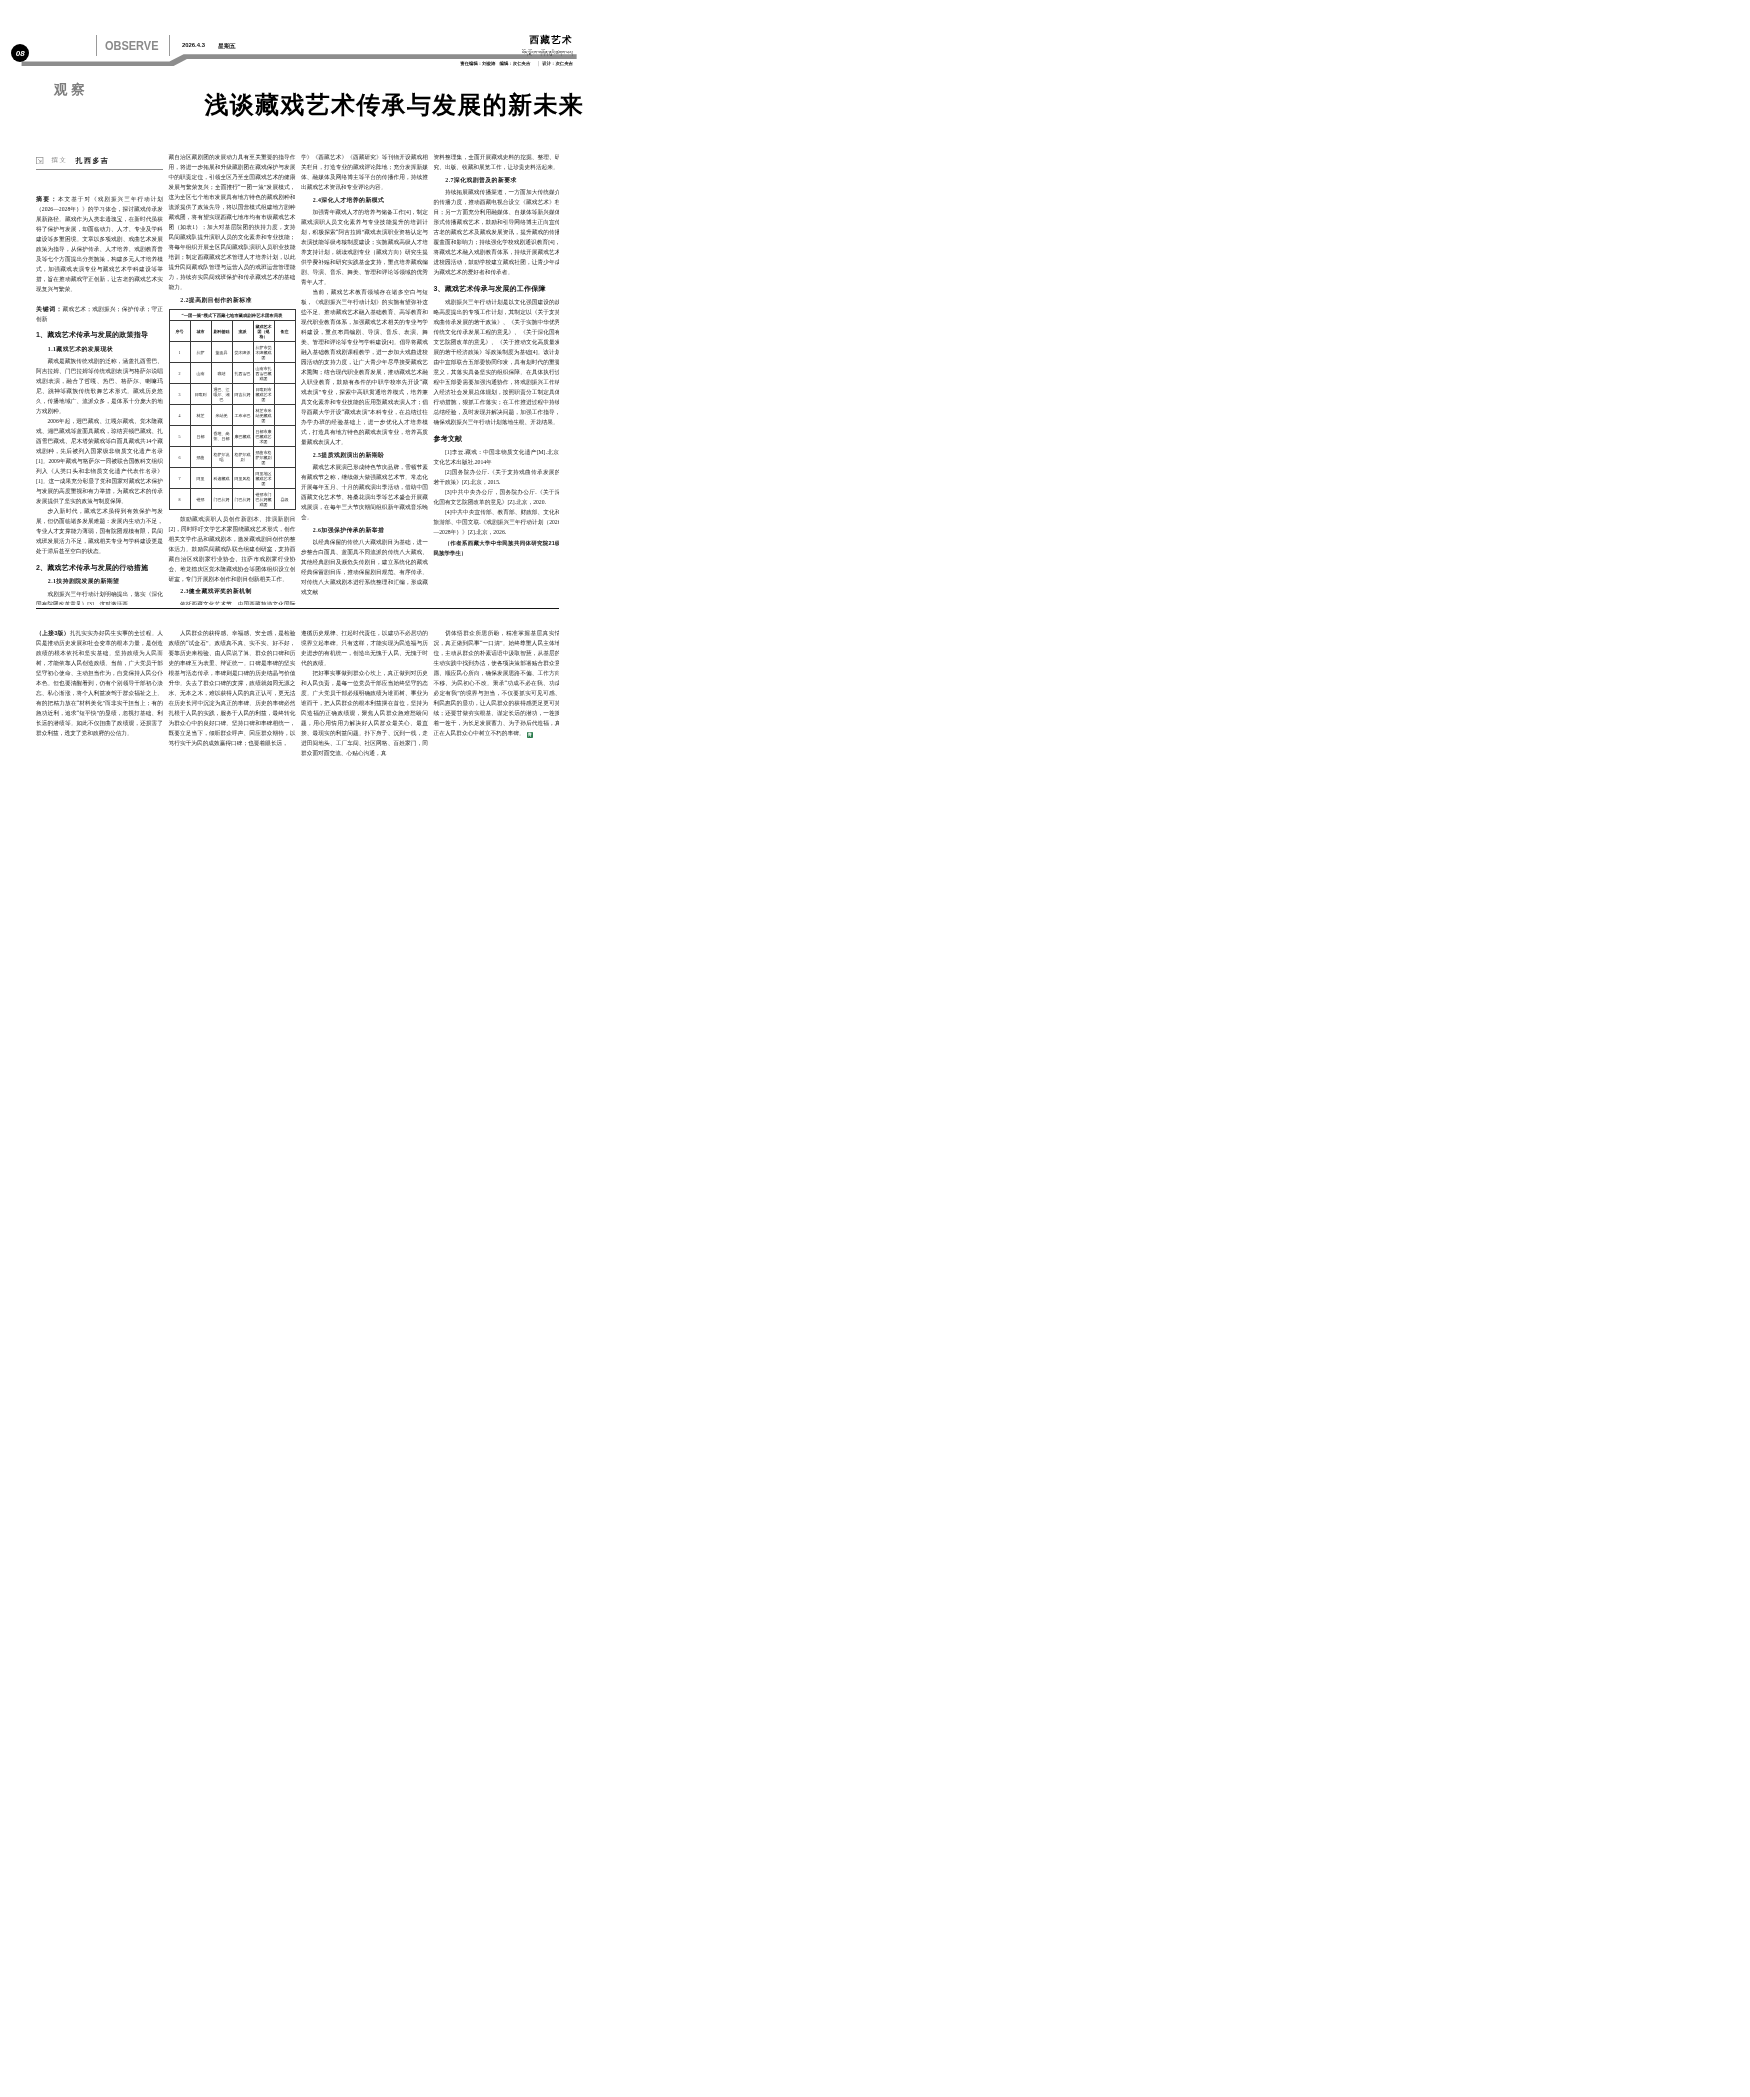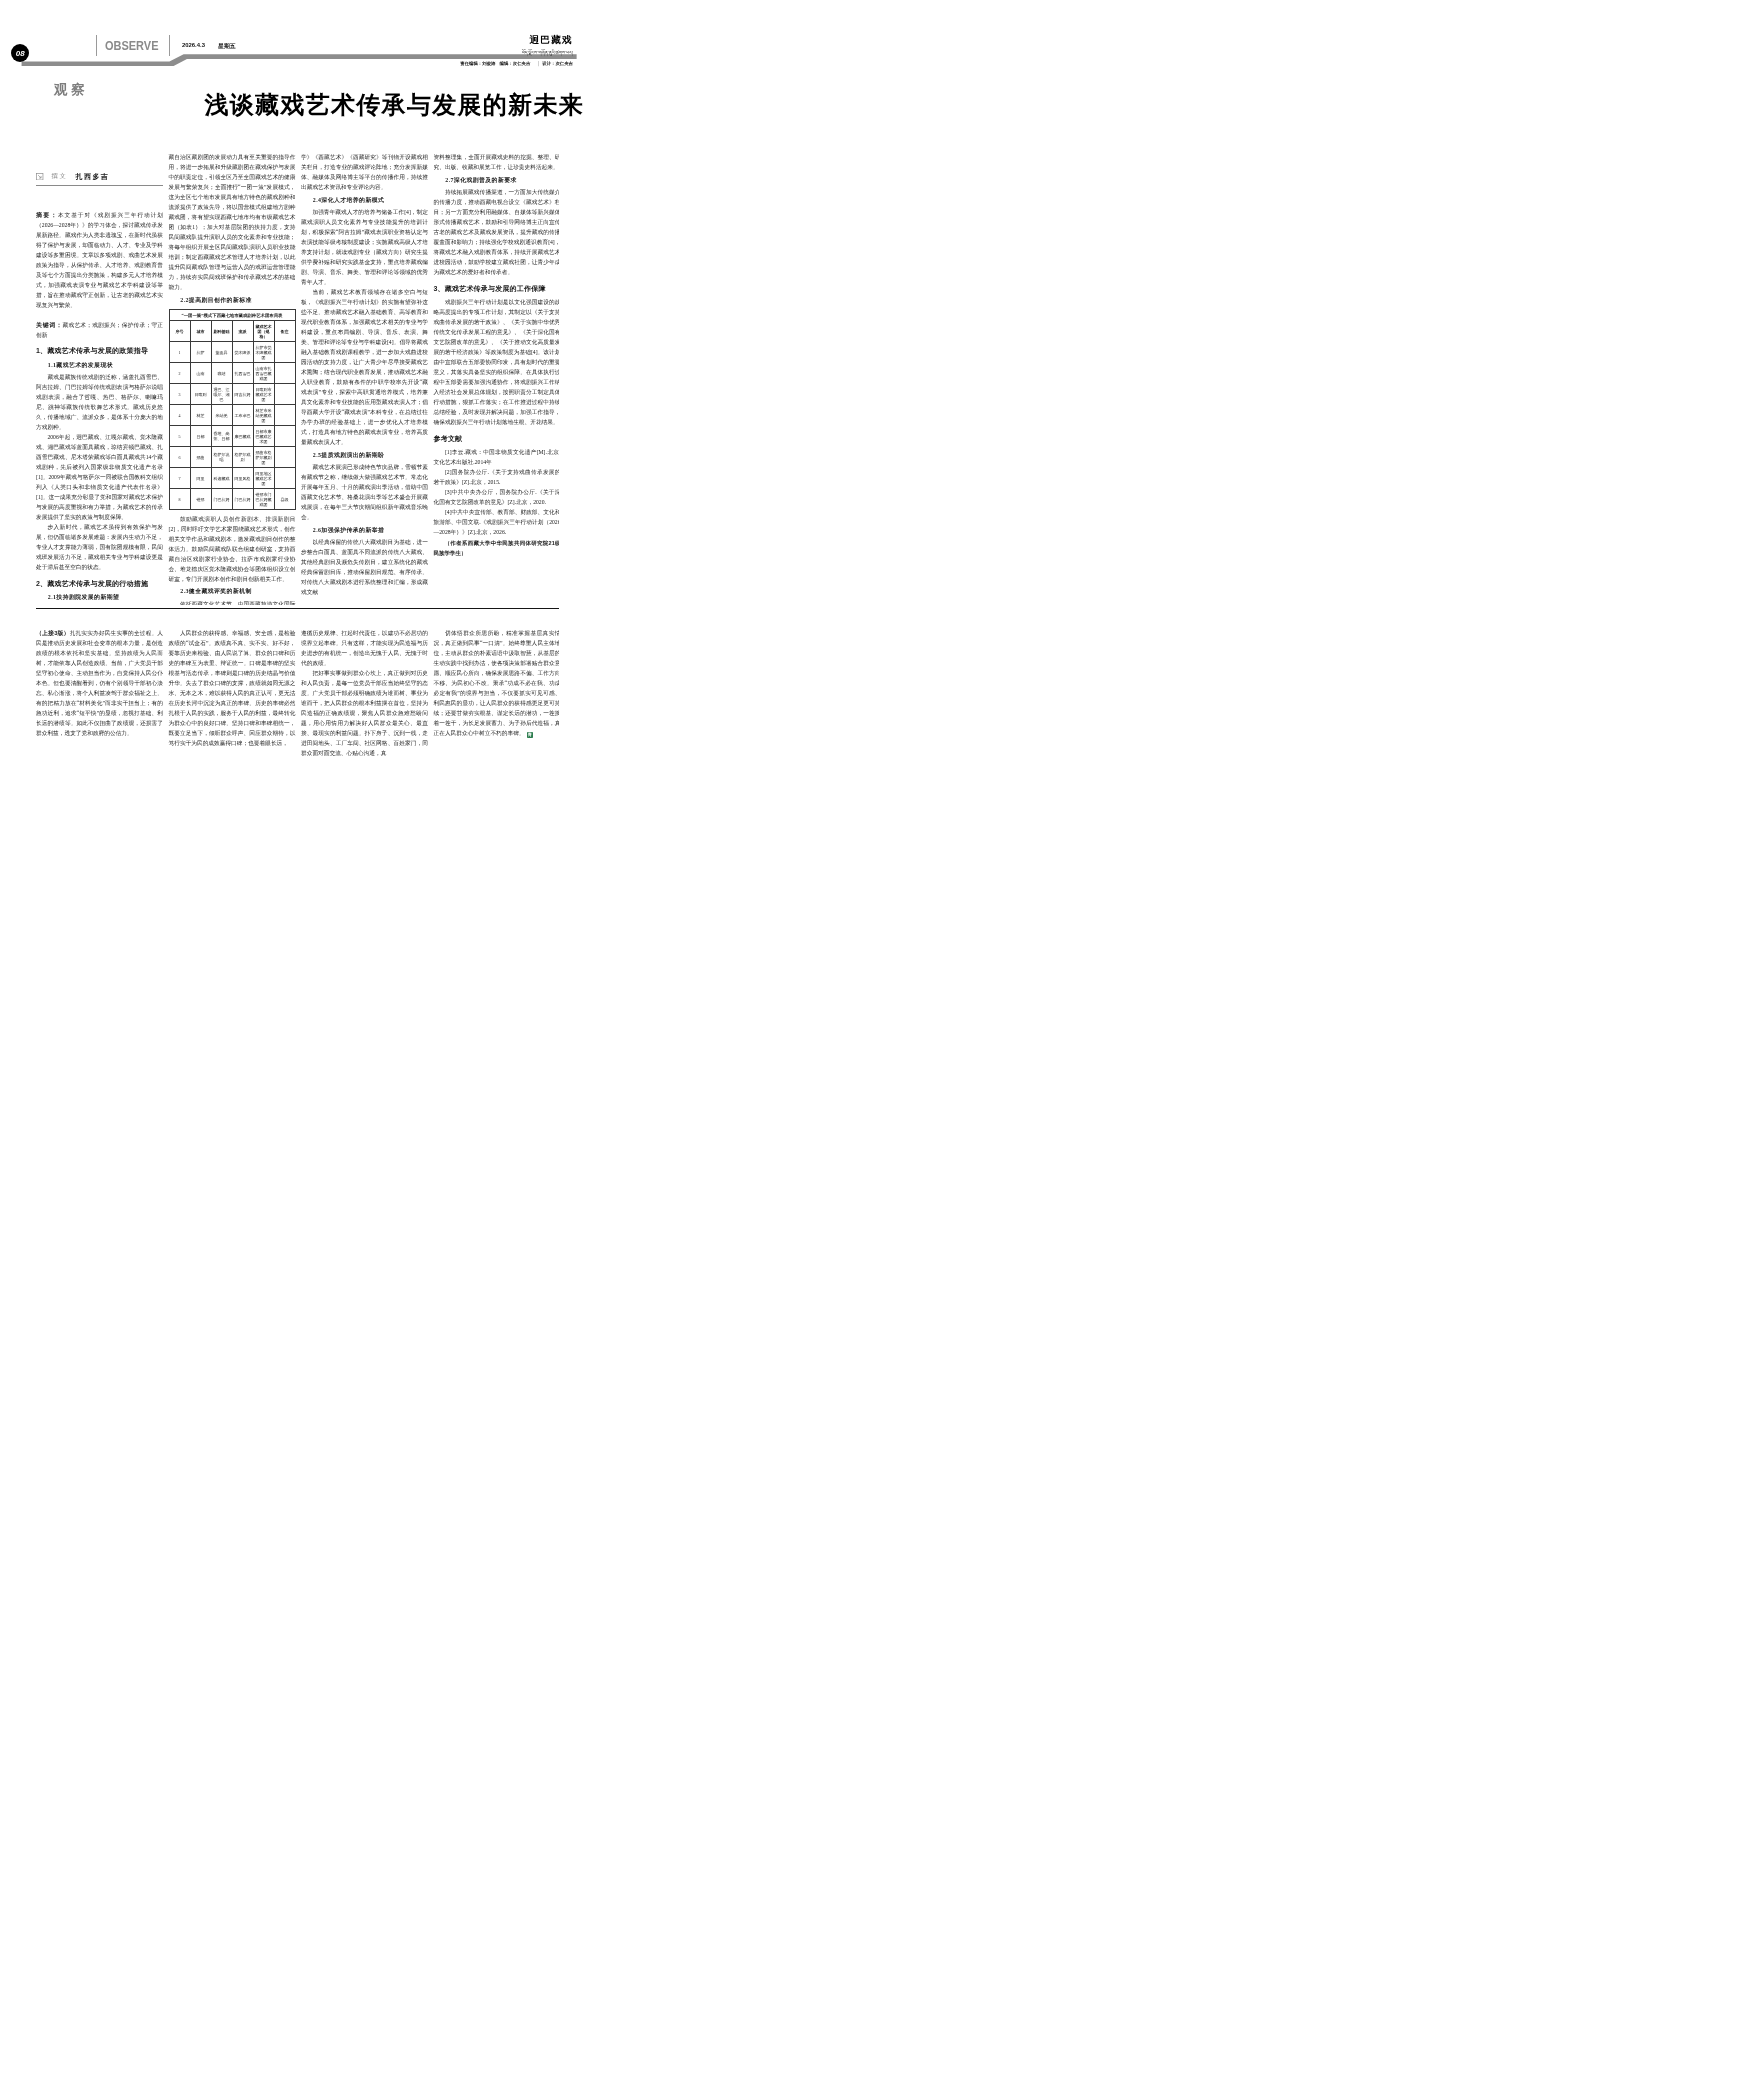--- a/index.html
+++ b/index.html
@@ -25,21 +25,21 @@
   .headline{position:absolute;left:0;right:0;top:89px;text-align:right;font:900 24px "Liberation Sans",sans-serif;
     color:#000000;letter-spacing:1.3px;white-space:nowrap;}
 
   
   .main-cols{position:absolute;left:36px;top:152px;width:523px;height:453px;display:flex;gap:5.5px;overflow:hidden;}
   .bottom-cols{position:absolute;left:36px;top:628px;width:523px;height:149px;display:flex;gap:5.5px;overflow:hidden;}
   .col{flex:0 0 127px;width:127px;text-align:justify;}
   .divider{position:absolute;left:36px;width:523px;top:608px;height:1.3px;background:#151515;}
 
   
-  .byline{display:flex;align-items:center;gap:8px;height:11px;margin-top:19px;}
+  .byline{display:flex;align-items:center;gap:8px;height:11px;margin-top:3px;}
   .byline-label{font:400 6.3px "Liberation Sans",sans-serif;color:#8a8a8a;letter-spacing:1.7px;}
   .byline-author{font:700 7.1px "Liberation Sans",sans-serif;color:#1a1a1a;letter-spacing:1.3px;}
   .byline-rule{border:none;border-top:0.4px solid #8a8a8a;margin:2.5px 0 24px 0;}
 
   
   p{margin:0;font-size:5.7px;line-height:10px;text-indent:2em;}
   p.p-noind{text-indent:0;}
   p.lab-p{text-indent:0;}
   .lab{font-family:"Liberation Sans",sans-serif;font-weight:700;font-size:6px;letter-spacing:0.4px;}
   p.kw{margin-top:10px;}
@@ -66,21 +66,21 @@
 <div class="hdr-section-en">OBSERVE</div>
 <div class="hdr-vrule v2"></div>
 <div class="hdr-date">2026.4.3</div>
 <div class="hdr-weekday">星期五</div>
 
 <svg class="bar-svg" width="584" height="71" viewBox="0 0 1391 170">
   <polygon points="48,147 402,147 436,130 1377,130 1377,141 444,141 412,158 48,158" fill="#8d8d8d"></polygon>
 </svg>
 <div class="page-num">08</div>
 
-<div class="paper-name">迥巴藏戏</div>
+<div class="paper-name">西藏艺术</div>
 <div class="paper-tibetan">བོད་ལྗོངས་གཞོན་ནུའི་ཚགས་པར།</div>
 <div class="editors">
   <span>责任编辑：</span><span class="nm">刘俊涛</span><span>编辑：</span><span class="nm">次仁央吉</span><span class="sep">│</span><span>设计：</span><span>次仁央吉</span>
 </div>
 
 <div class="headline">浅谈藏戏艺术传承与发展的新未来</div>
 
 <div class="main-cols">
   <div class="col">
     <div class="byline">

